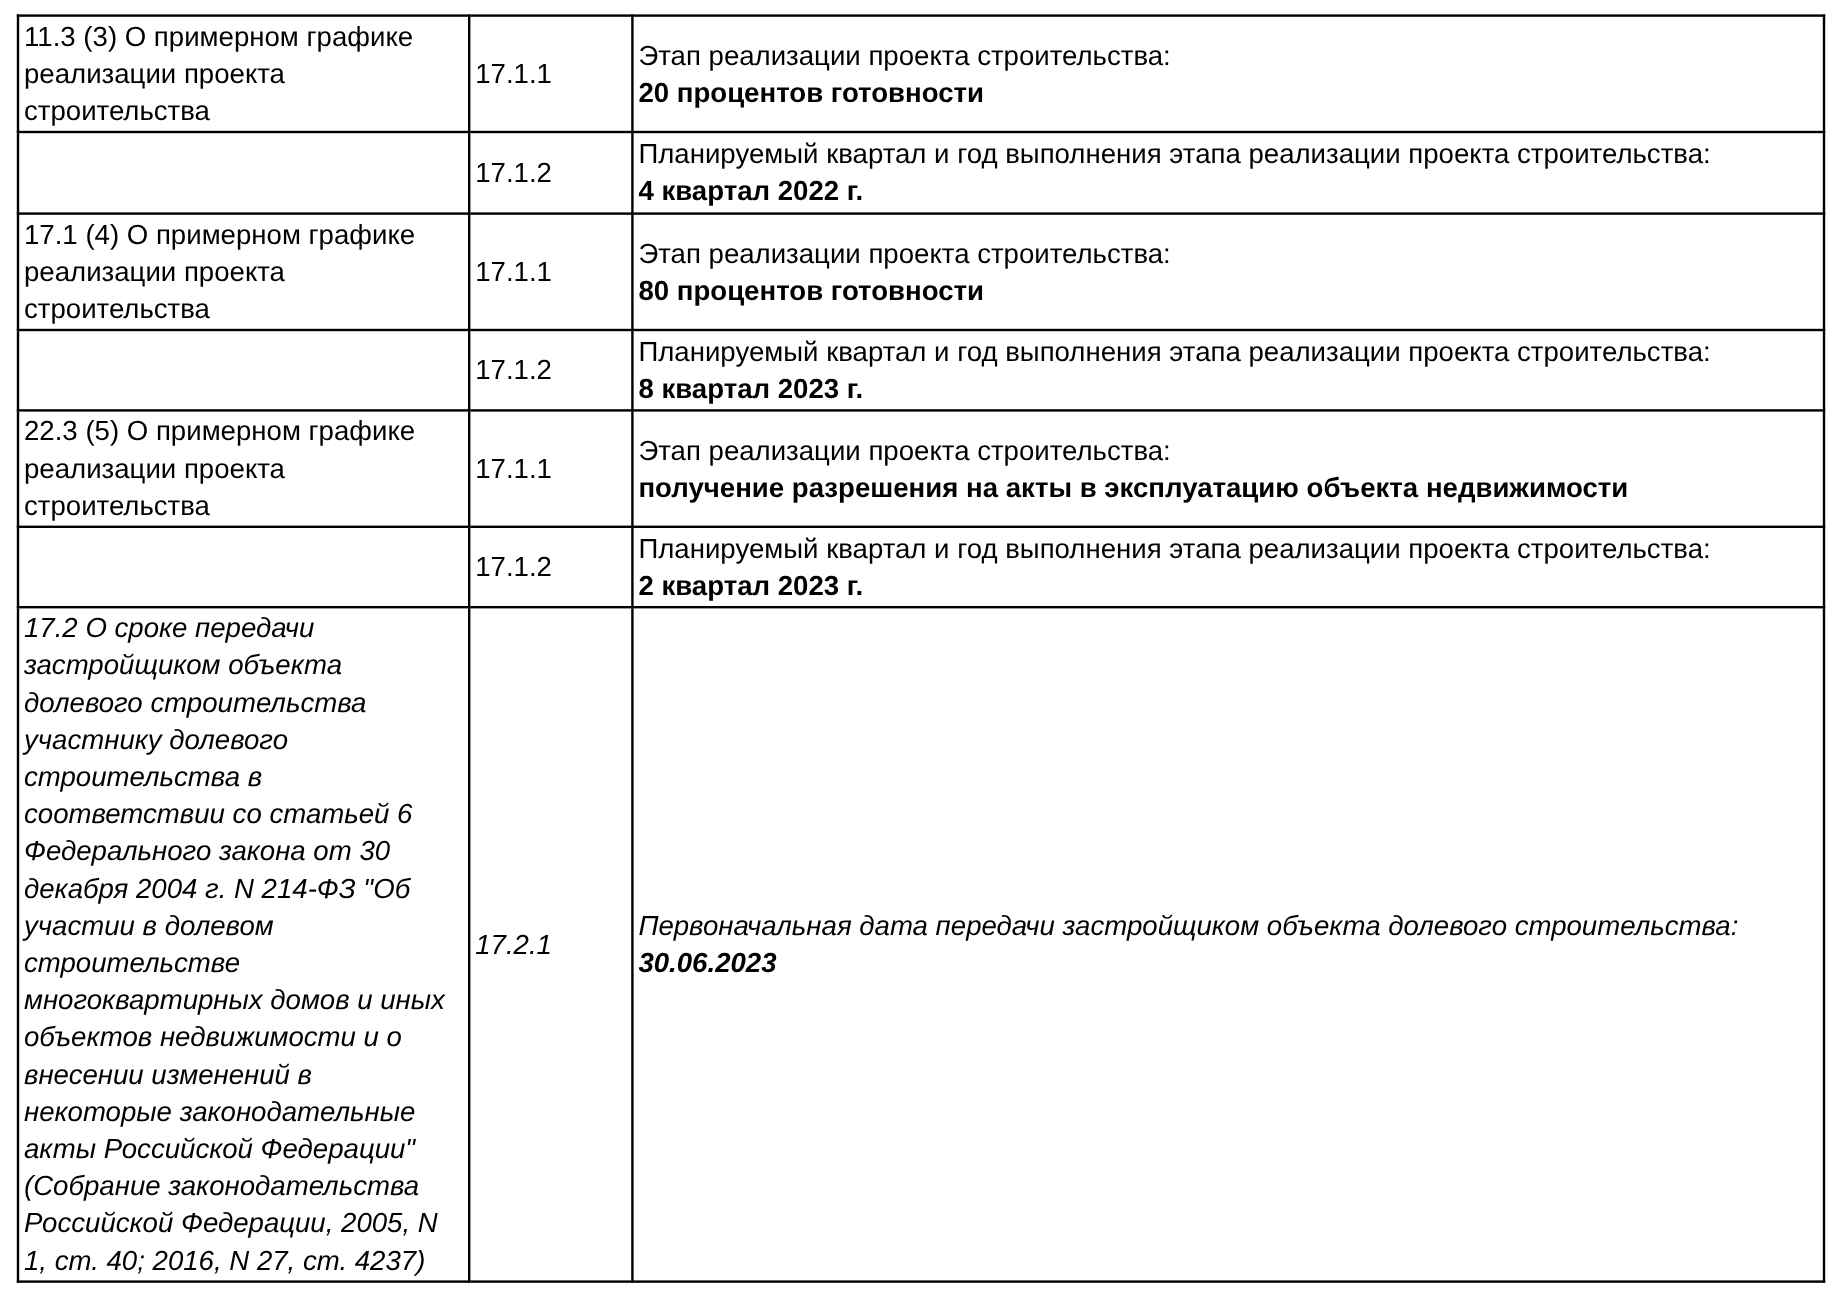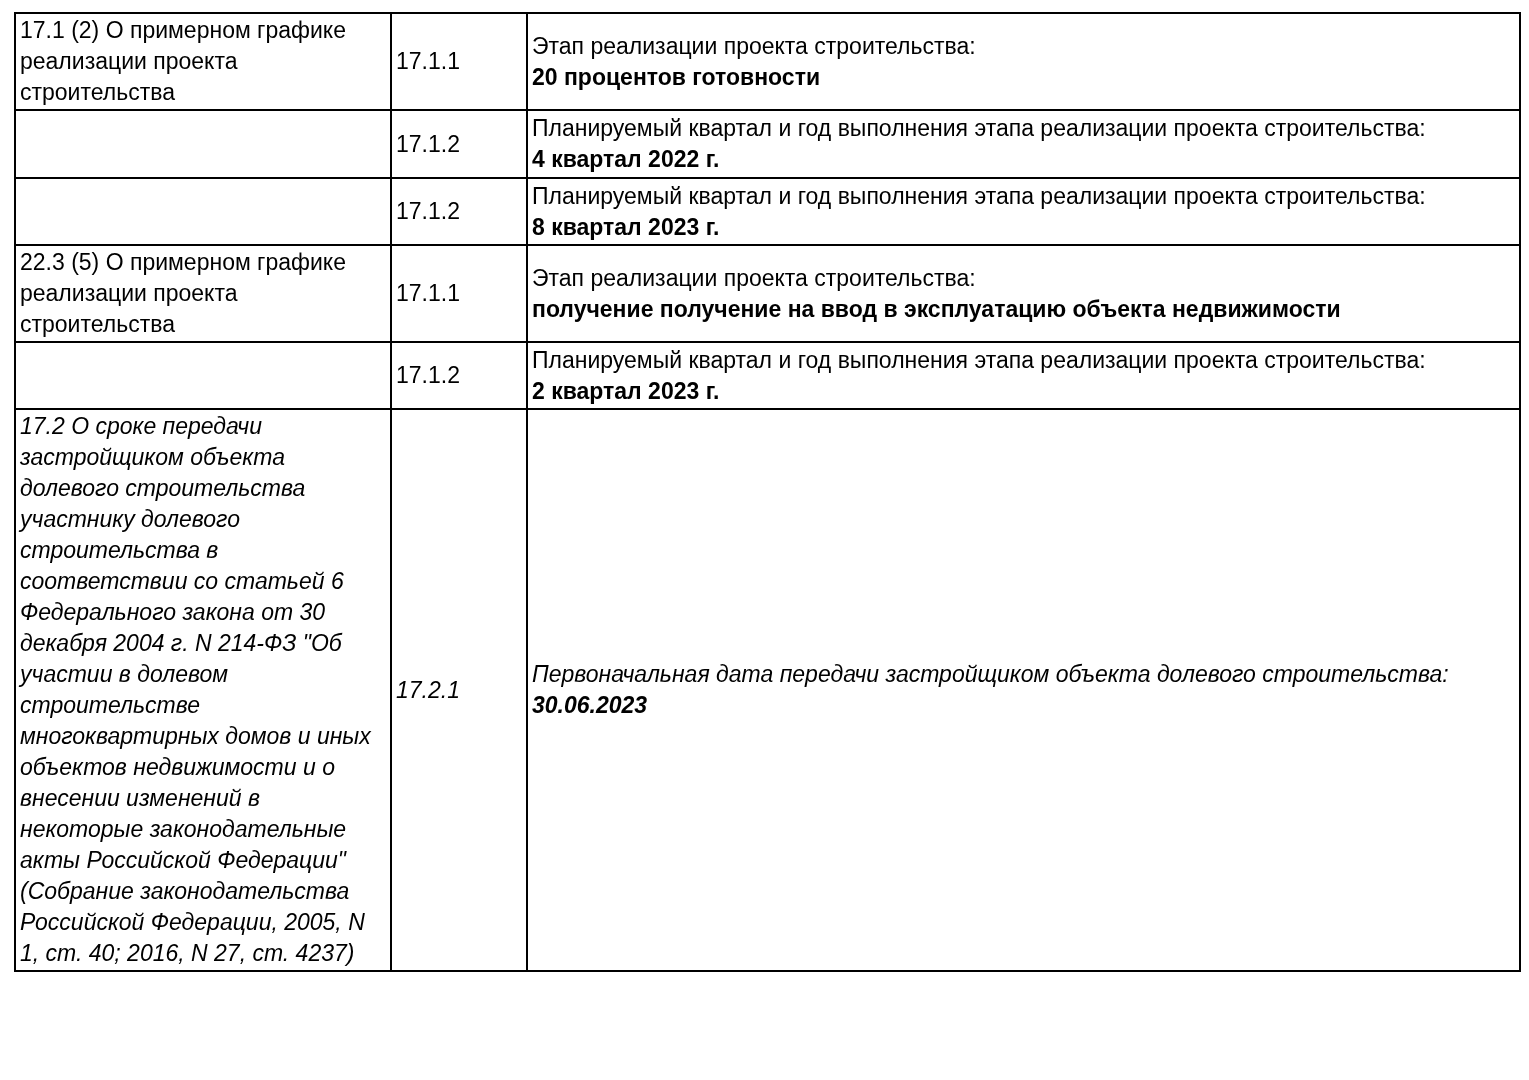--- a/index.html
+++ b/index.html
@@ -39,49 +39,57 @@
   tr.r5 { height: 67px; }
   tr.r6 { height: 490px; font-style: italic; }
   tr.r7 { height: 63px; }
 </style>
 </head>
 <body>
 
 <table class="decl">
   <tbody>
     <tr class="r0">
-      <td class="col-section">17.1 (2) О примерном графике реализации проекта строительства</td>
+      <td class="col-section">11.3 (3) О примерном графике реализации проекта строительства</td>
       <td class="col-code">17.1.1</td>
       <td class="col-content">
         <div class="field-label">Этап реализации проекта строительства:</div>
         <div class="field-value">20 процентов готовности</div>
       </td>
     </tr>
     <tr class="r1">
       <td class="col-section"></td>
       <td class="col-code">17.1.2</td>
       <td class="col-content">
         <div class="field-label">Планируемый квартал и год выполнения этапа реализации проекта строительства:</div>
         <div class="field-value">4 квартал 2022 г.</div>
+      </td>
+    </tr>
+    <tr class="r2">
+      <td class="col-section">17.1 (4) О примерном графике реализации проекта строительства</td>
+      <td class="col-code">17.1.1</td>
+      <td class="col-content">
+        <div class="field-label">Этап реализации проекта строительства:</div>
+        <div class="field-value">80 процентов готовности</div>
       </td>
     </tr>
     <tr class="r3">
       <td class="col-section"></td>
       <td class="col-code">17.1.2</td>
       <td class="col-content">
         <div class="field-label">Планируемый квартал и год выполнения этапа реализации проекта строительства:</div>
         <div class="field-value">8 квартал 2023 г.</div>
       </td>
     </tr>
     <tr class="r4">
       <td class="col-section">22.3 (5) О примерном графике реализации проекта строительства</td>
       <td class="col-code">17.1.1</td>
       <td class="col-content">
         <div class="field-label">Этап реализации проекта строительства:</div>
-        <div class="field-value">получение получение на ввод в эксплуатацию объекта недвижимости</div>
+        <div class="field-value">получение разрешения на акты в эксплуатацию объекта недвижимости</div>
       </td>
     </tr>
     <tr class="r5">
       <td class="col-section"></td>
       <td class="col-code">17.1.2</td>
       <td class="col-content">
         <div class="field-label">Планируемый квартал и год выполнения этапа реализации проекта строительства:</div>
         <div class="field-value">2 квартал 2023 г.</div>
       </td>
     </tr>

